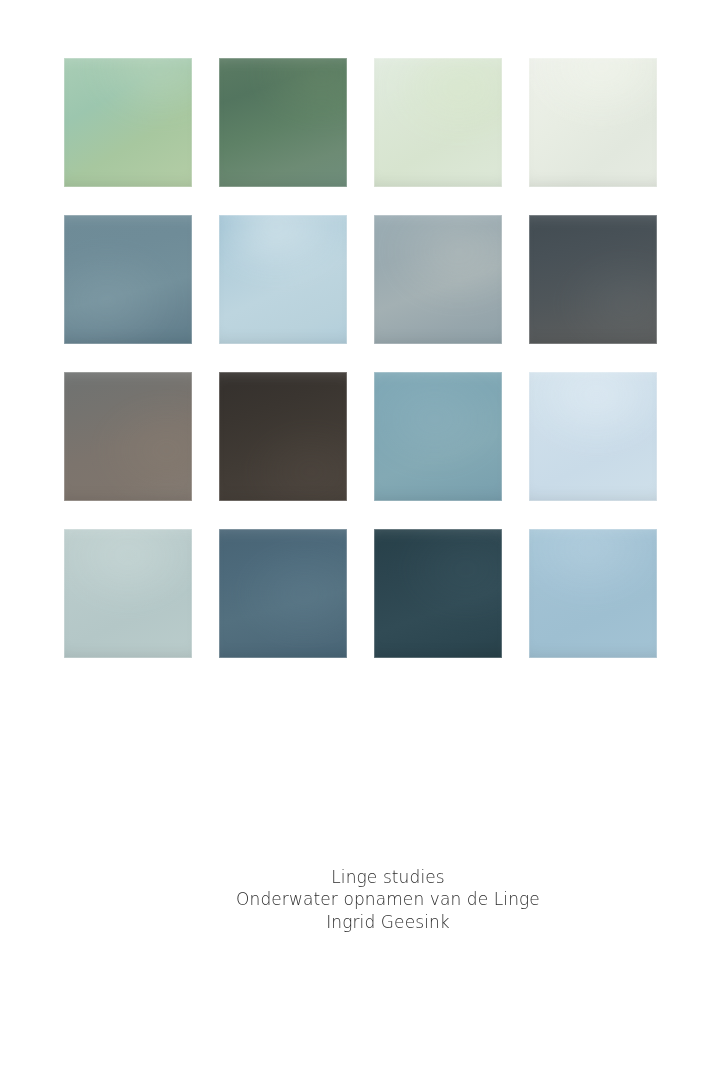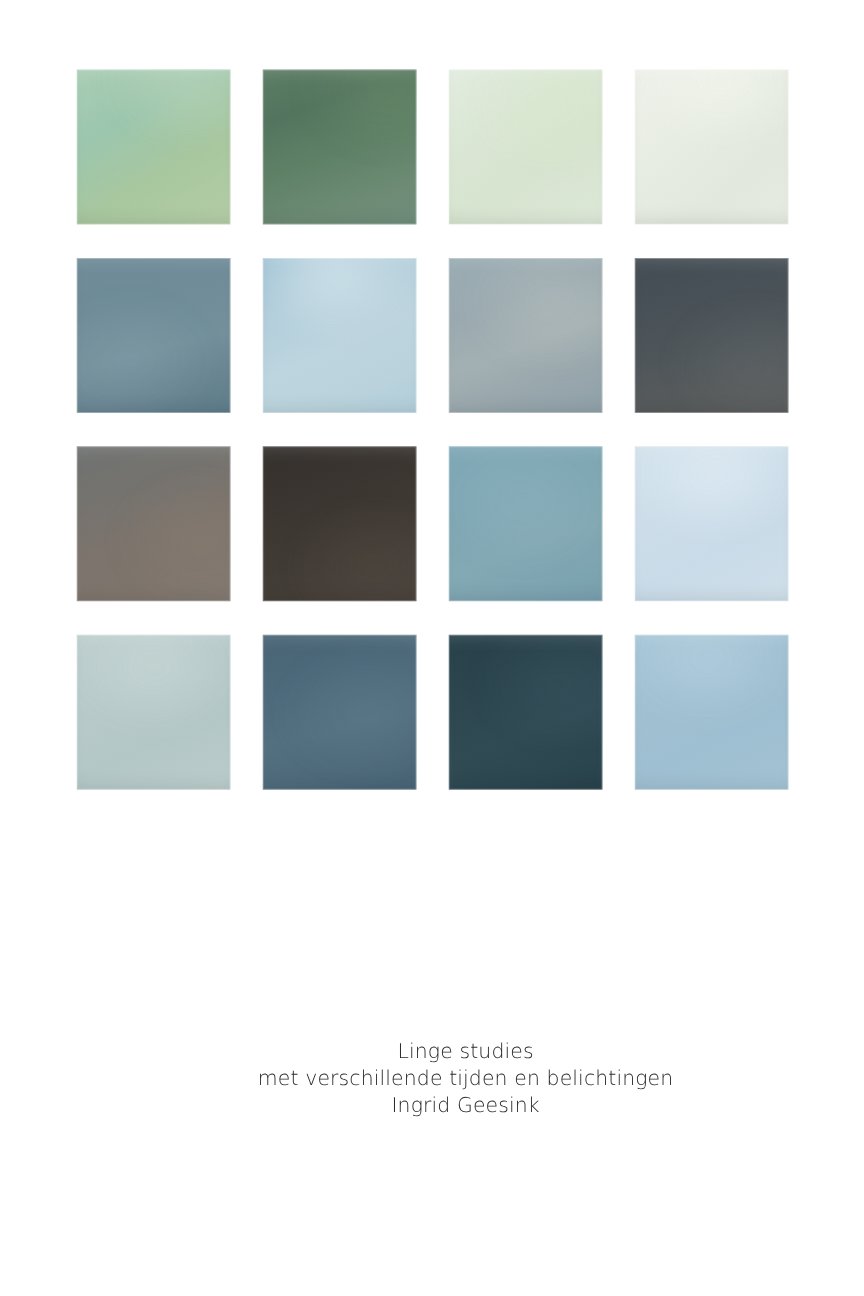--- a/index.html
+++ b/index.html
@@ -137,17 +137,17 @@
     <div class="tile" title="very dark petrol blue" style="background: linear-gradient(160deg, rgb(39, 64, 73) 0%, rgb(44, 69, 79) 30%, rgb(49, 75, 85) 60%, rgb(44, 70, 80) 84%, rgb(40, 65, 73) 100%);">
         <span class="bloom" style="background: radial-gradient(58% 44% at 66% 36%, rgba(70, 100, 112, 0.26) 0%, rgba(255, 255, 255, 0) 72%);"></span>
       </div>
     <div class="tile" title="soft cornflower blue" style="background: linear-gradient(155deg, rgb(166, 198, 215) 0%, rgb(161, 193, 211) 34%, rgb(158, 191, 209) 64%, rgb(163, 195, 212) 100%);">
         <span class="bloom" style="background: radial-gradient(58% 44% at 48% 24%, rgba(200, 222, 236, 0.4) 0%, rgba(255, 255, 255, 0) 72%);"></span>
       </div>
   </div>
 
   <div class="caption">
     <span class="line">Linge studies</span>
-    <span class="line">met verschillende tijden en belichtingen</span>
+    <span class="line">Onderwater opnamen van de Linge</span>
     <span class="line">Ingrid Geesink</span>
   </div>
 
 </div>
 
 </body></html>

